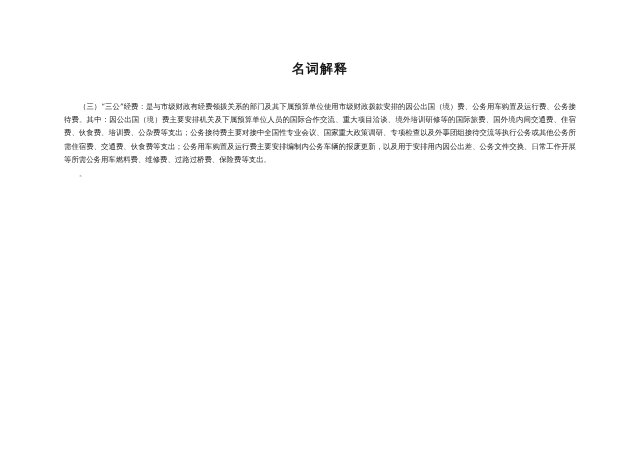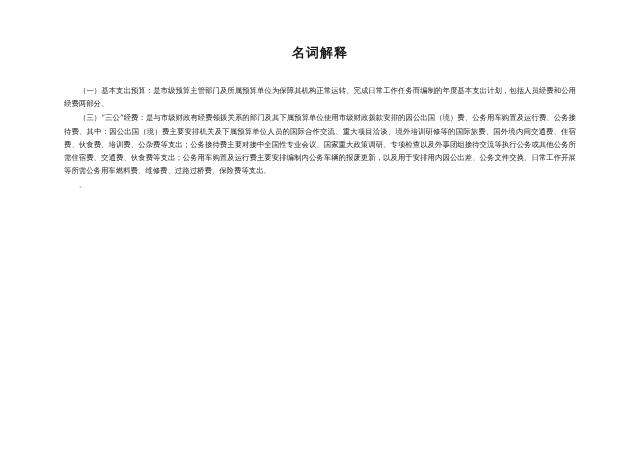--- a/index.html
+++ b/index.html
@@ -22,21 +22,21 @@
     padding: 0;
   }
   .doc-title {
     text-align: center;
     font-family: "DejaVu Serif", serif;
     font-size: 13px;
     font-weight: bold;
     color: #1a1a1a;
     letter-spacing: 1px;
     margin: 0;
-    padding-top: 44px;
+    padding-top: 60px;
   }
   .body-block {
     margin: 0 auto;
     padding-top: 22px;
     width: 512px;
   }
   .para {
     font-family: "DejaVu Serif", serif;
     font-size: 7.4px;
     line-height: 13.2px;
@@ -58,17 +58,16 @@
     text-indent: 15px;
     margin: 0;
   }
 </style>
 </head>
 <body>
 
 <div class="page">
   <h1 class="doc-title">名词解释</h1>
   <div class="body-block">
-    <p class="para">（一）基本支出预算：是市级预算主管部门及所属预算单位为保障其机构正常运转、完成日常工作任务而编制的年度基本支出计划，包括人员经费和公用经费两部分。</p>
     <p class="para">（三）“三公”经费：是与市级财政有经费领拨关系的部门及其下属预算单位使用市级财政拨款安排的因公出国（境）费、公务用车购置及运行费、公务接待费。其中：因公出国（境）费主要安排机关及下属预算单位人员的国际合作交流、重大项目洽谈、境外培训研修等的国际旅费、国外境内间交通费、住宿费、伙食费、培训费、公杂费等支出；公务接待费主要对接中全国性专业会议、国家重大政策调研、专项检查以及外事团组接待交流等执行公务或其他公务所需住宿费、交通费、伙食费等支出；公务用车购置及运行费主要安排编制内公务车辆的报废更新，以及用于安排用内因公出差、公务文件交换、日常工作开展等所需公务用车燃料费、维修费、过路过桥费、保险费等支出。</p>
     <p class="tail-mark">。</p>
   </div>
 </div>
 
 </body></html>

